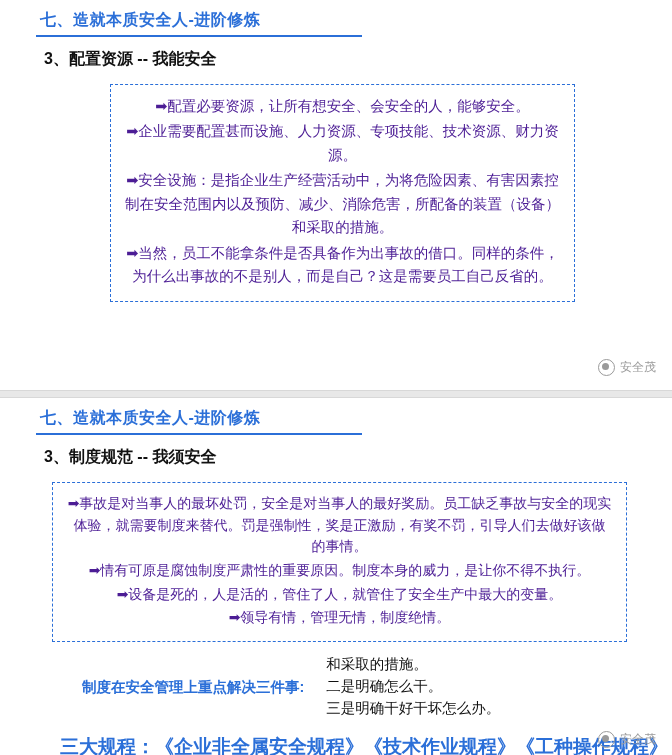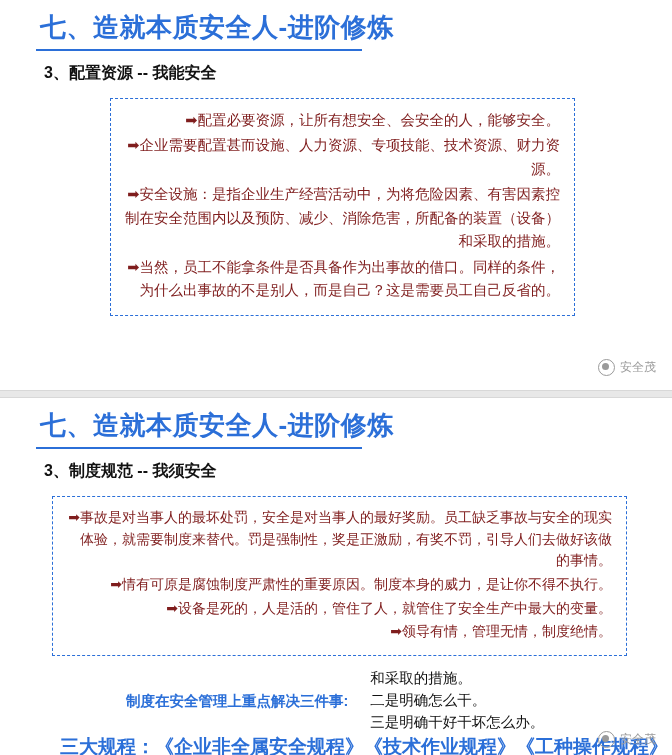--- a/index.html
+++ b/index.html
@@ -30,21 +30,21 @@
   .divider {
     width: 672px;
     height: 6px;
     background: #e8e8e8;
     border-top: 1px solid #d8d8d8;
     border-bottom: 1px solid #d8d8d8;
   }
   .slide-2 { height: 358px; }
 
   .slide-title {
-    font-size: 26px;
+    font-size: 16px;
     font-weight: bold;
     color: #2b6fd8;
     letter-spacing: 0.5px;
     padding: 10px 0 0 40px;
     white-space: nowrap;
   }
   .title-underline {
     margin: 4px 0 0 36px;
     width: 326px;
     height: 2px;
@@ -69,42 +69,41 @@
     margin-left: 110px;
     width: 465px;
   }
   .box-2 {
     margin-left: 52px;
     width: 575px;
   }
   .para {
     font-size: 14.5px;
     line-height: 1.62;
-    color: #7f1d1d;
+    color: #4c1d95;
     margin: 0 0 2px 0;
-    text-align: right;
+    text-align: center;
   }
   .para-2 {
     font-size: 14px;
     line-height: 1.55;
   }
 
   .footer-row {
     display: flex;
     align-items: flex-start;
     padding: 12px 0 0 0;
   }
   .footer-left {
     font-size: 14.5px;
     font-weight: bold;
     color: #2b6fd8;
     padding-left: 82px;
     padding-top: 24px;
     white-space: nowrap;
-    margin-left: 44px;
   }
   .footer-right {
     margin-left: 22px;
     font-size: 14.5px;
     color: #111111;
     line-height: 1.5;
   }
 
   .bottom-line {
     position: absolute;

